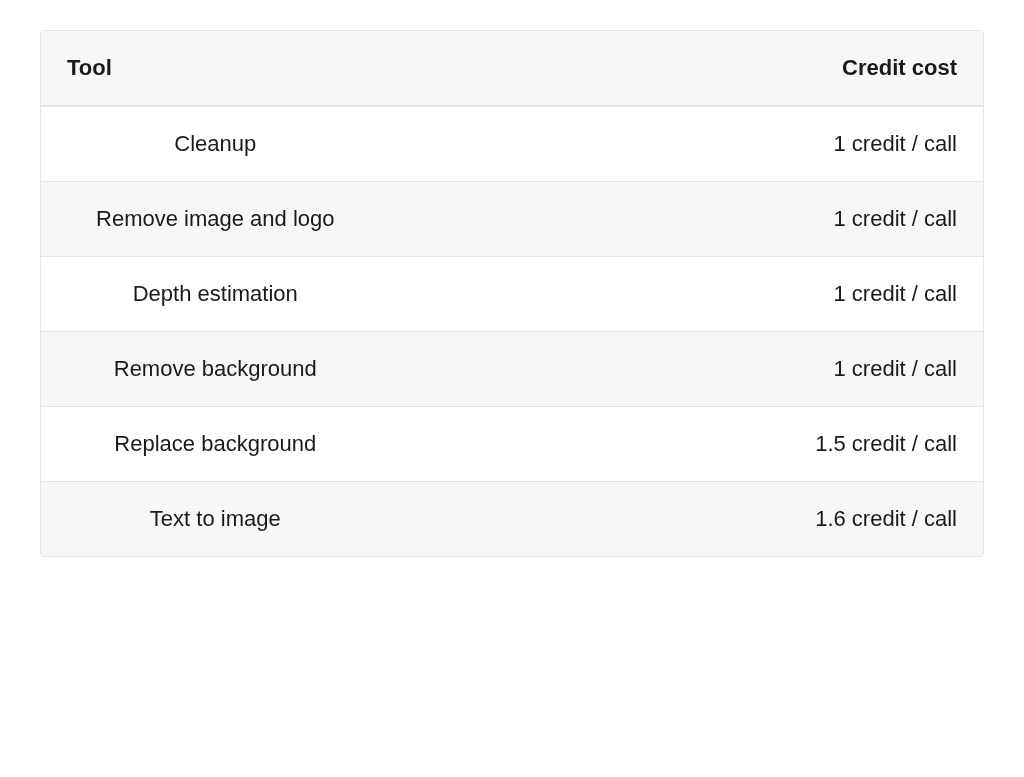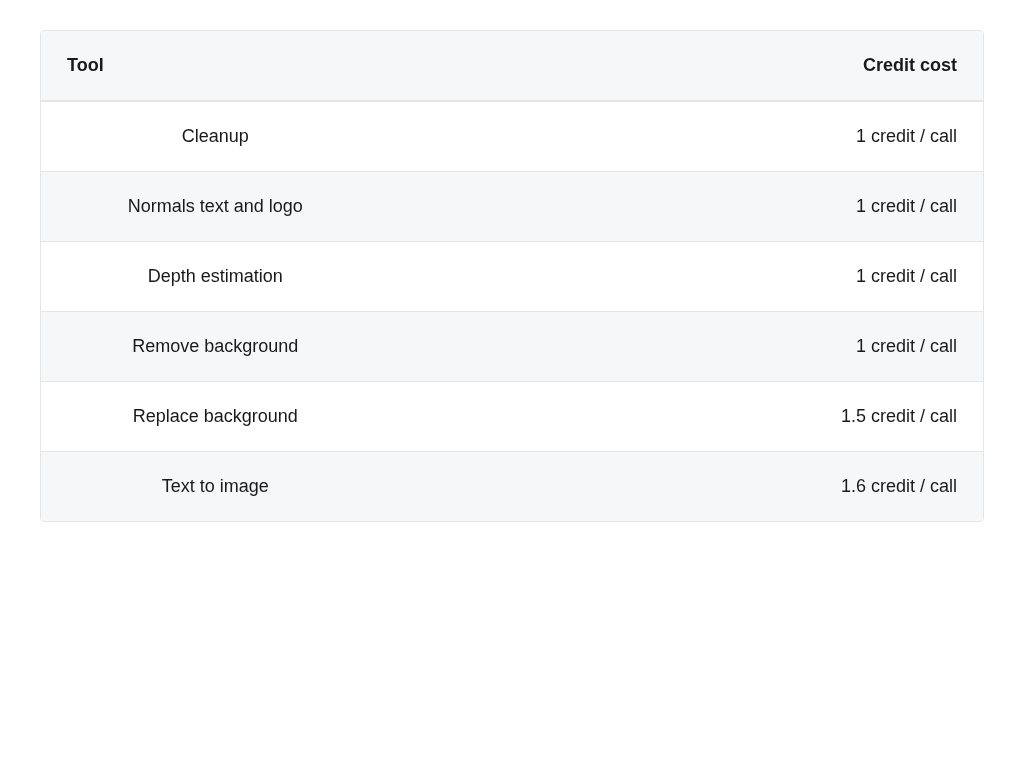--- a/index.html
+++ b/index.html
@@ -17,21 +17,21 @@
       border: 1px solid #e5e5e5;
       border-radius: 4px;
       overflow: hidden;
     }
     table {
       width: 100%;
       border-collapse: collapse;
     }
     th, td {
       padding: 24px 26px;
-      font-size: 18px;
+      font-size: 22px;
       border-bottom: 1px solid #e5e5e5;
     }
     thead th {
       background: #f6f7f8;
       font-weight: 700;
       text-align: left;
       border-bottom: 2px solid #e5e5e5;
     }
     thead th:first-child {
       text-align: left;
@@ -64,21 +64,21 @@
         <th>Tool</th>
         <th>Credit cost</th>
       </tr>
     </thead>
     <tbody>
       <tr>
         <td>Cleanup</td>
         <td>1 credit / call</td>
       </tr>
       <tr>
-        <td>Normals text and logo</td>
+        <td>Remove image and logo</td>
         <td>1 credit / call</td>
       </tr>
       <tr>
         <td>Depth estimation</td>
         <td>1 credit / call</td>
       </tr>
       <tr>
         <td>Remove background</td>
         <td>1 credit / call</td>
       </tr>

